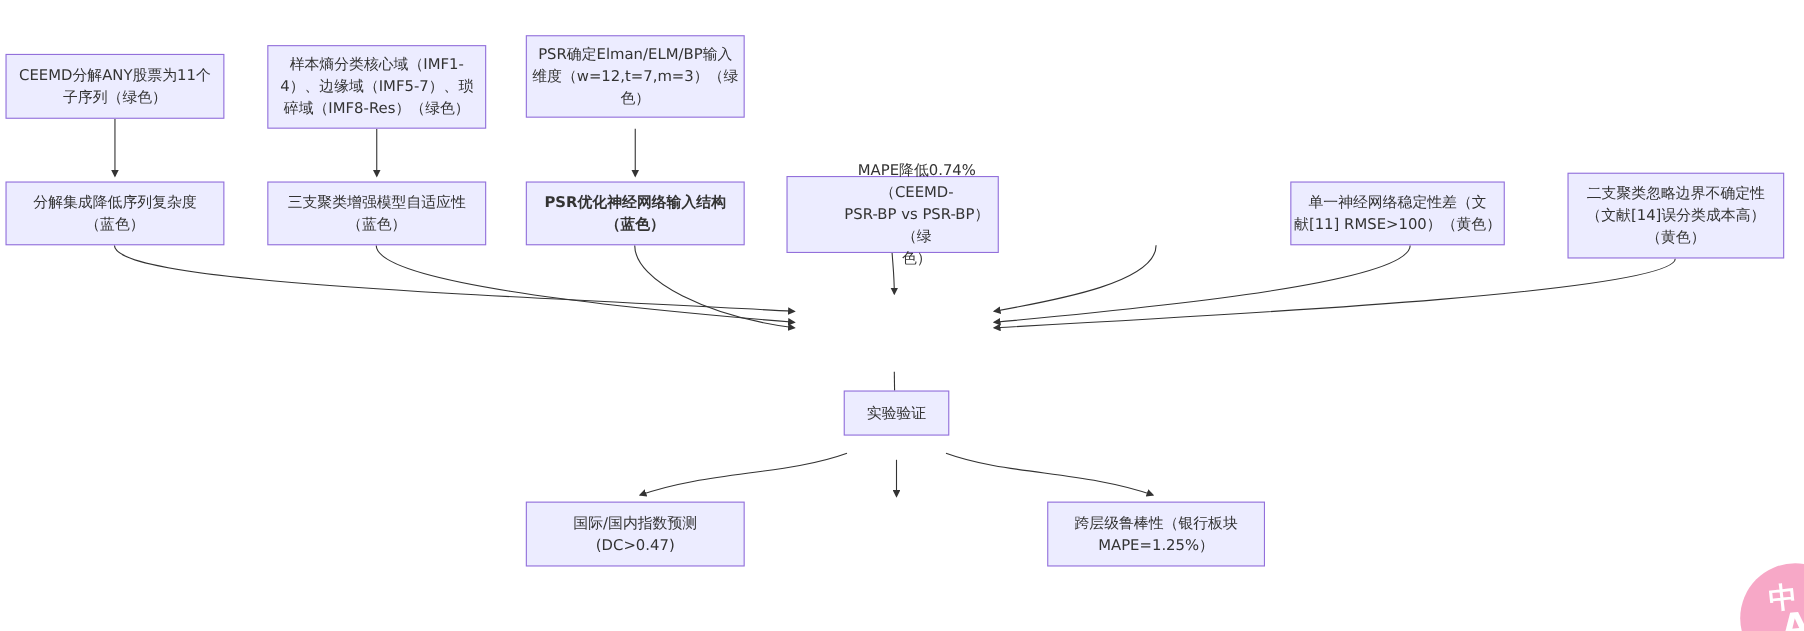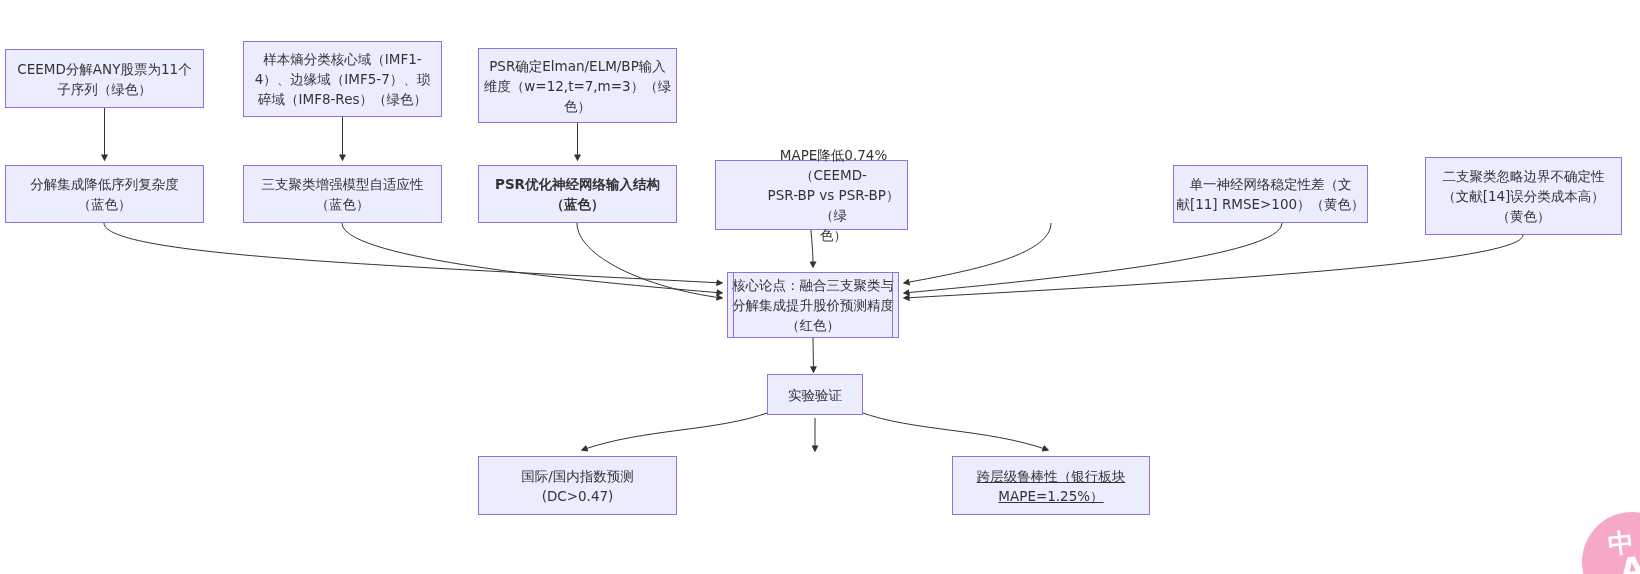--- a/index.html
+++ b/index.html
@@ -64,21 +64,21 @@
 
   <div class="node" style="left:5px;top:49px;width:199px;height:59px;">
       <span class="lbl">CEEMD分解ANY股票为11个
 子序列（绿色）</span>
     </div>
   <div class="node" style="left:243px;top:41px;width:199px;height:76px;justify-content:flex-end;">
       <span class="lbl">样本熵分类核心域（IMF1-
 4）、边缘域（IMF5-7）、琐
 碎域（IMF8-Res）（绿色）</span>
     </div>
-  <div class="node" style="left:478px;top:48px;width:199px;height:75px;">
+  <div class="node" style="left:478px;top:32px;width:199px;height:75px;">
       <span class="lbl">PSR确定Elman/ELM/BP输入
 维度（w=12,t=7,m=3）（绿
 色）</span>
     </div>
 
   <div class="node" style="left:5px;top:165px;width:199px;height:58px;">
       <span class="lbl">分解集成降低序列复杂度
 （蓝色）</span>
     </div>
   <div class="node" style="left:243px;top:165px;width:199px;height:58px;justify-content:flex-end;">
@@ -97,36 +97,30 @@
   <div class="node" style="left:1173px;top:165px;width:195px;height:58px;">
       <span class="lbl">单一神经网络稳定性差（文
 献[11] RMSE&gt;100）（黄色）</span>
     </div>
   <div class="node" style="left:1425px;top:157px;width:197px;height:78px;">
       <span class="lbl">二支聚类忽略边界不确定性
 （文献[14]误分类成本高）
 （黄色）</span>
     </div>
 
-  <div class="node subroutine" style="left:727px;top:272px;width:172px;height:66px;">
-    <div class="dbl"></div>
-    <span class="lbl">核心论点：融合三支聚类与
-分解集成提升股价预测精度
-（红色）</span>
-  </div>
 
-  <div class="node" style="left:767px;top:374px;width:96px;height:41px;">
+  <div class="node" style="left:767px;top:355px;width:96px;height:41px;">
       <span class="lbl">实验验证</span>
     </div>
 
   <div class="node" style="left:478px;top:456px;width:199px;height:59px;">
       <span class="lbl">国际/国内指数预测
 (DC&gt;0.47)</span>
     </div>
-  <div class="node" style="left:952px;top:456px;width:198px;height:59px;text-decoration:underline;">
+  <div class="node" style="left:952px;top:456px;width:198px;height:59px;">
       <span class="lbl">跨层级鲁棒性（银行板块
 MAPE=1.25%）</span>
     </div>
 
   <div class="badge">
     <span class="t1">中</span>
     <span class="t2">A</span>
   </div>
 
 </div>

